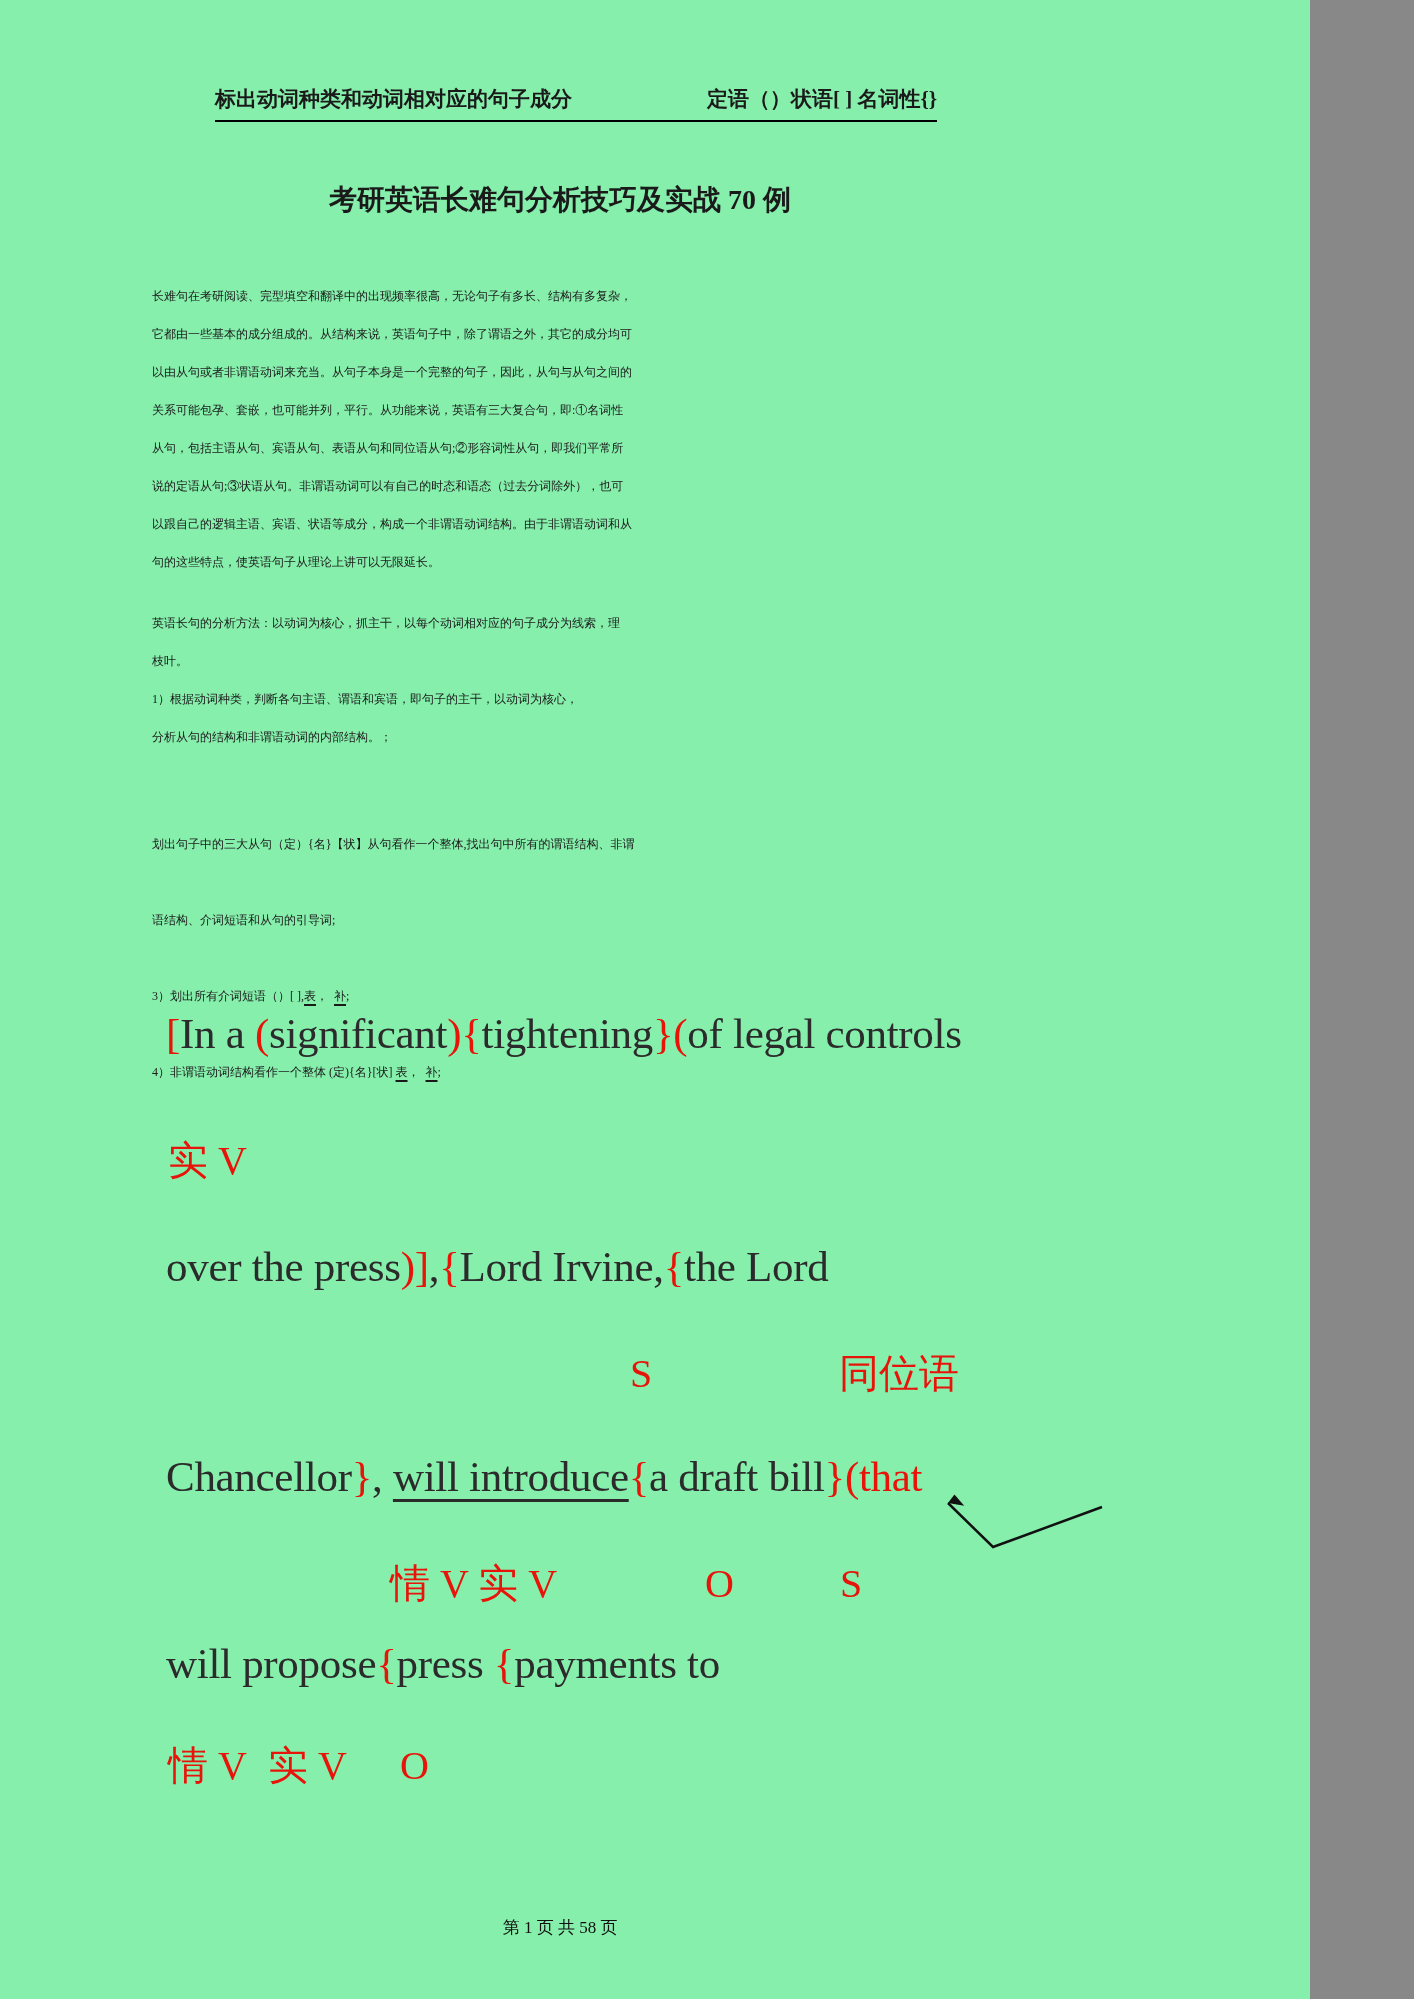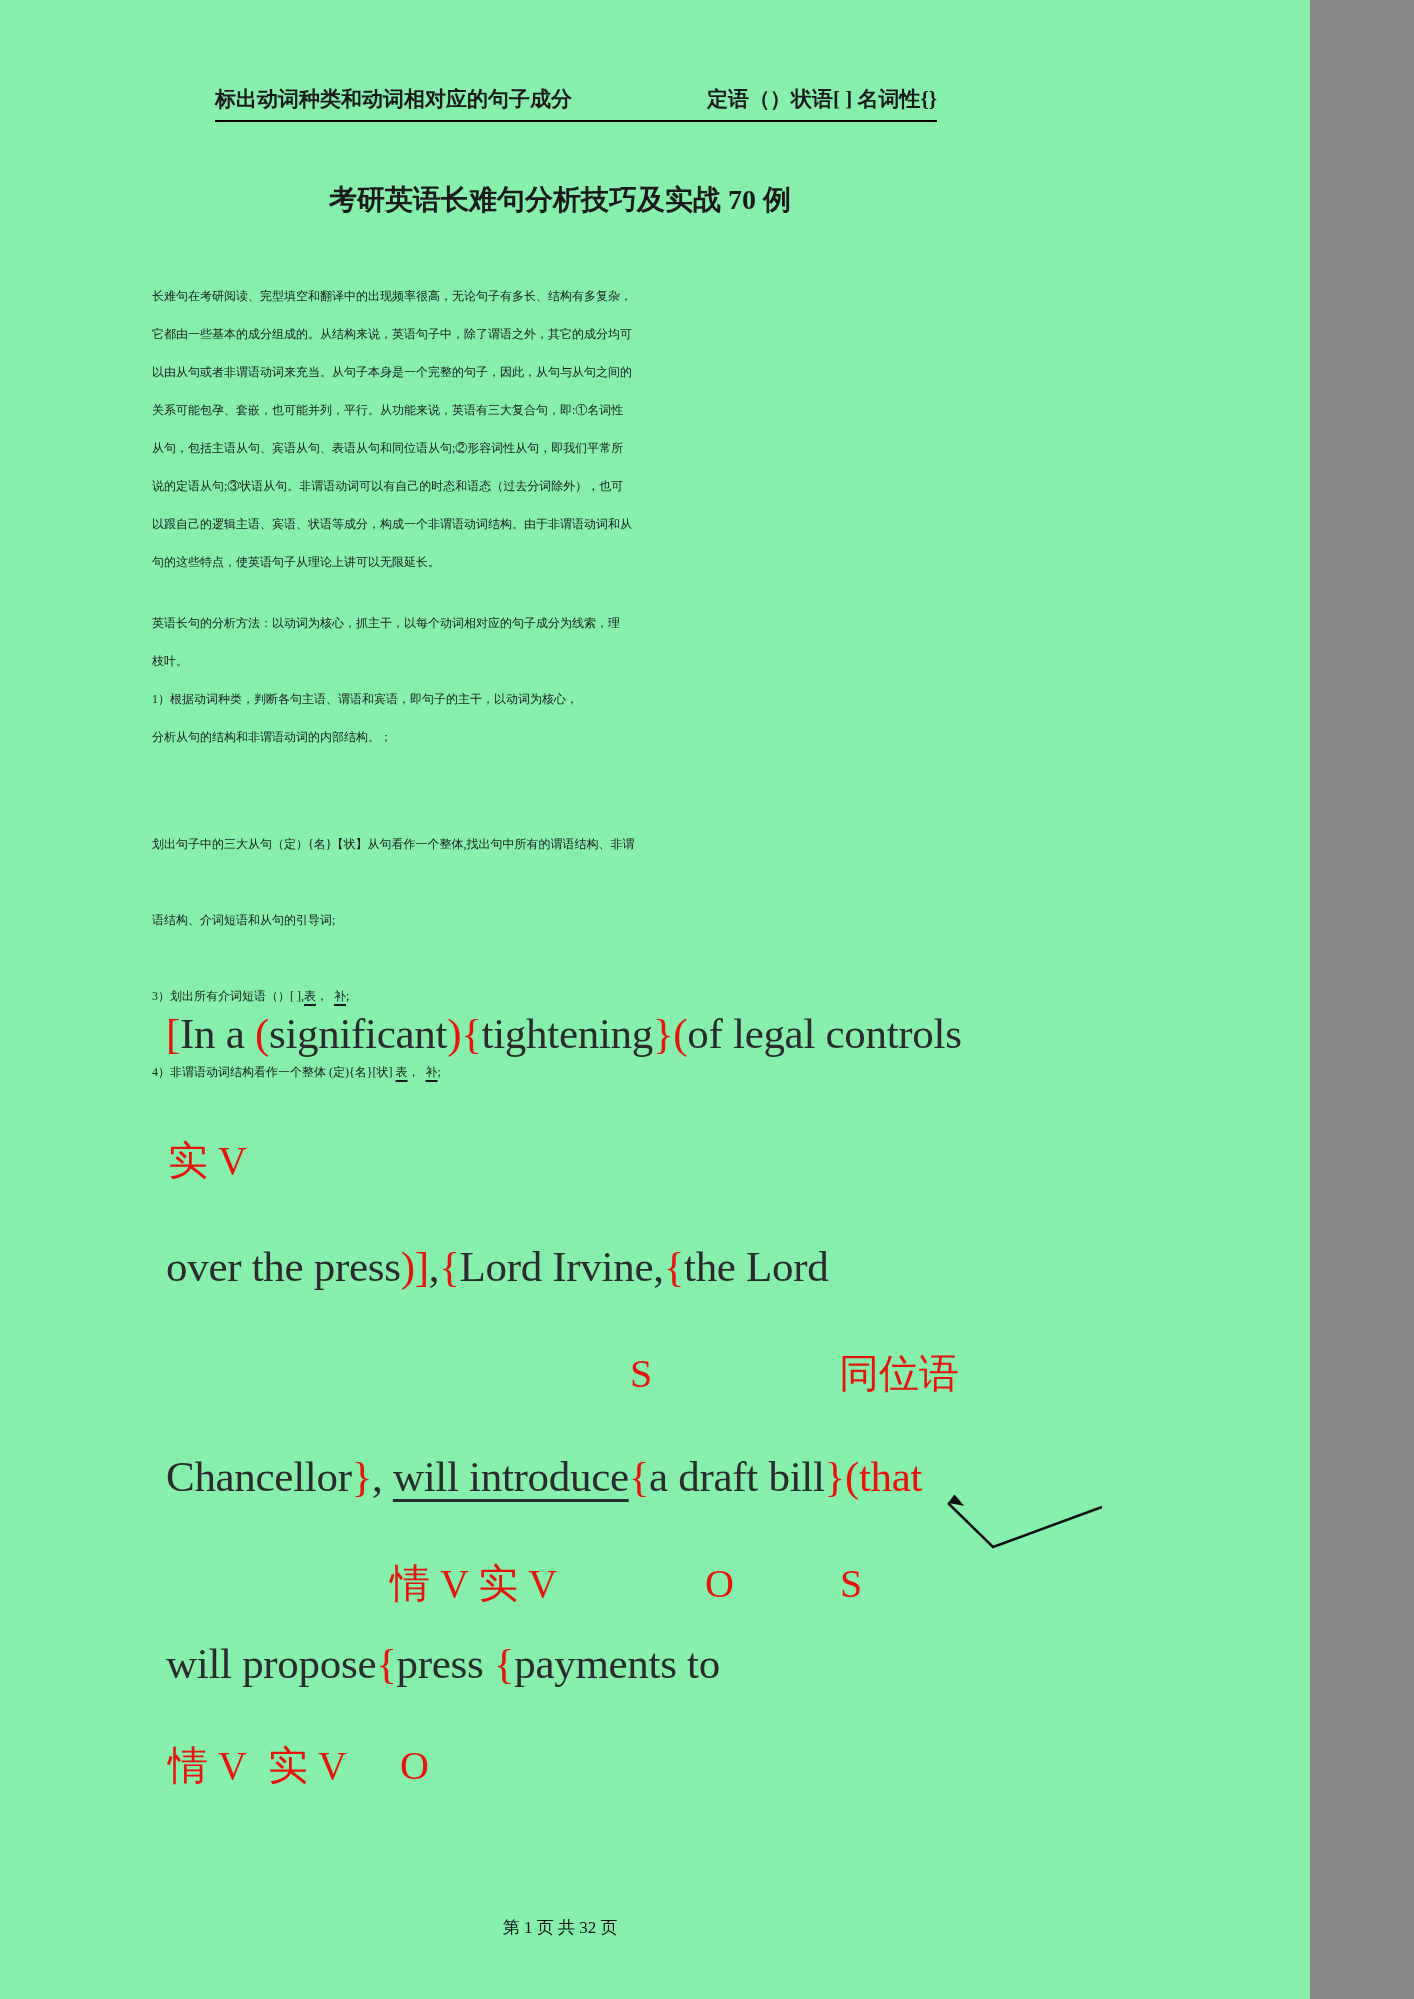--- a/index.html
+++ b/index.html
@@ -136,15 +136,15 @@
   </div>
 
   <div class="eng e4"><span>will propose</span><span class="red">{</span><span>press </span><span class="red">{</span><span>payments to</span></div>
 
   <div class="anno a4">
     <span class="p0">情 V</span>
     <span class="p1">实 V</span>
     <span class="p2">O</span>
   </div>
 
-  <div class="doc-footer">第 1 页 共 32 页</div>
+  <div class="doc-footer">第 1 页 共 58 页</div>
 
 </div>
 
 </body></html>

